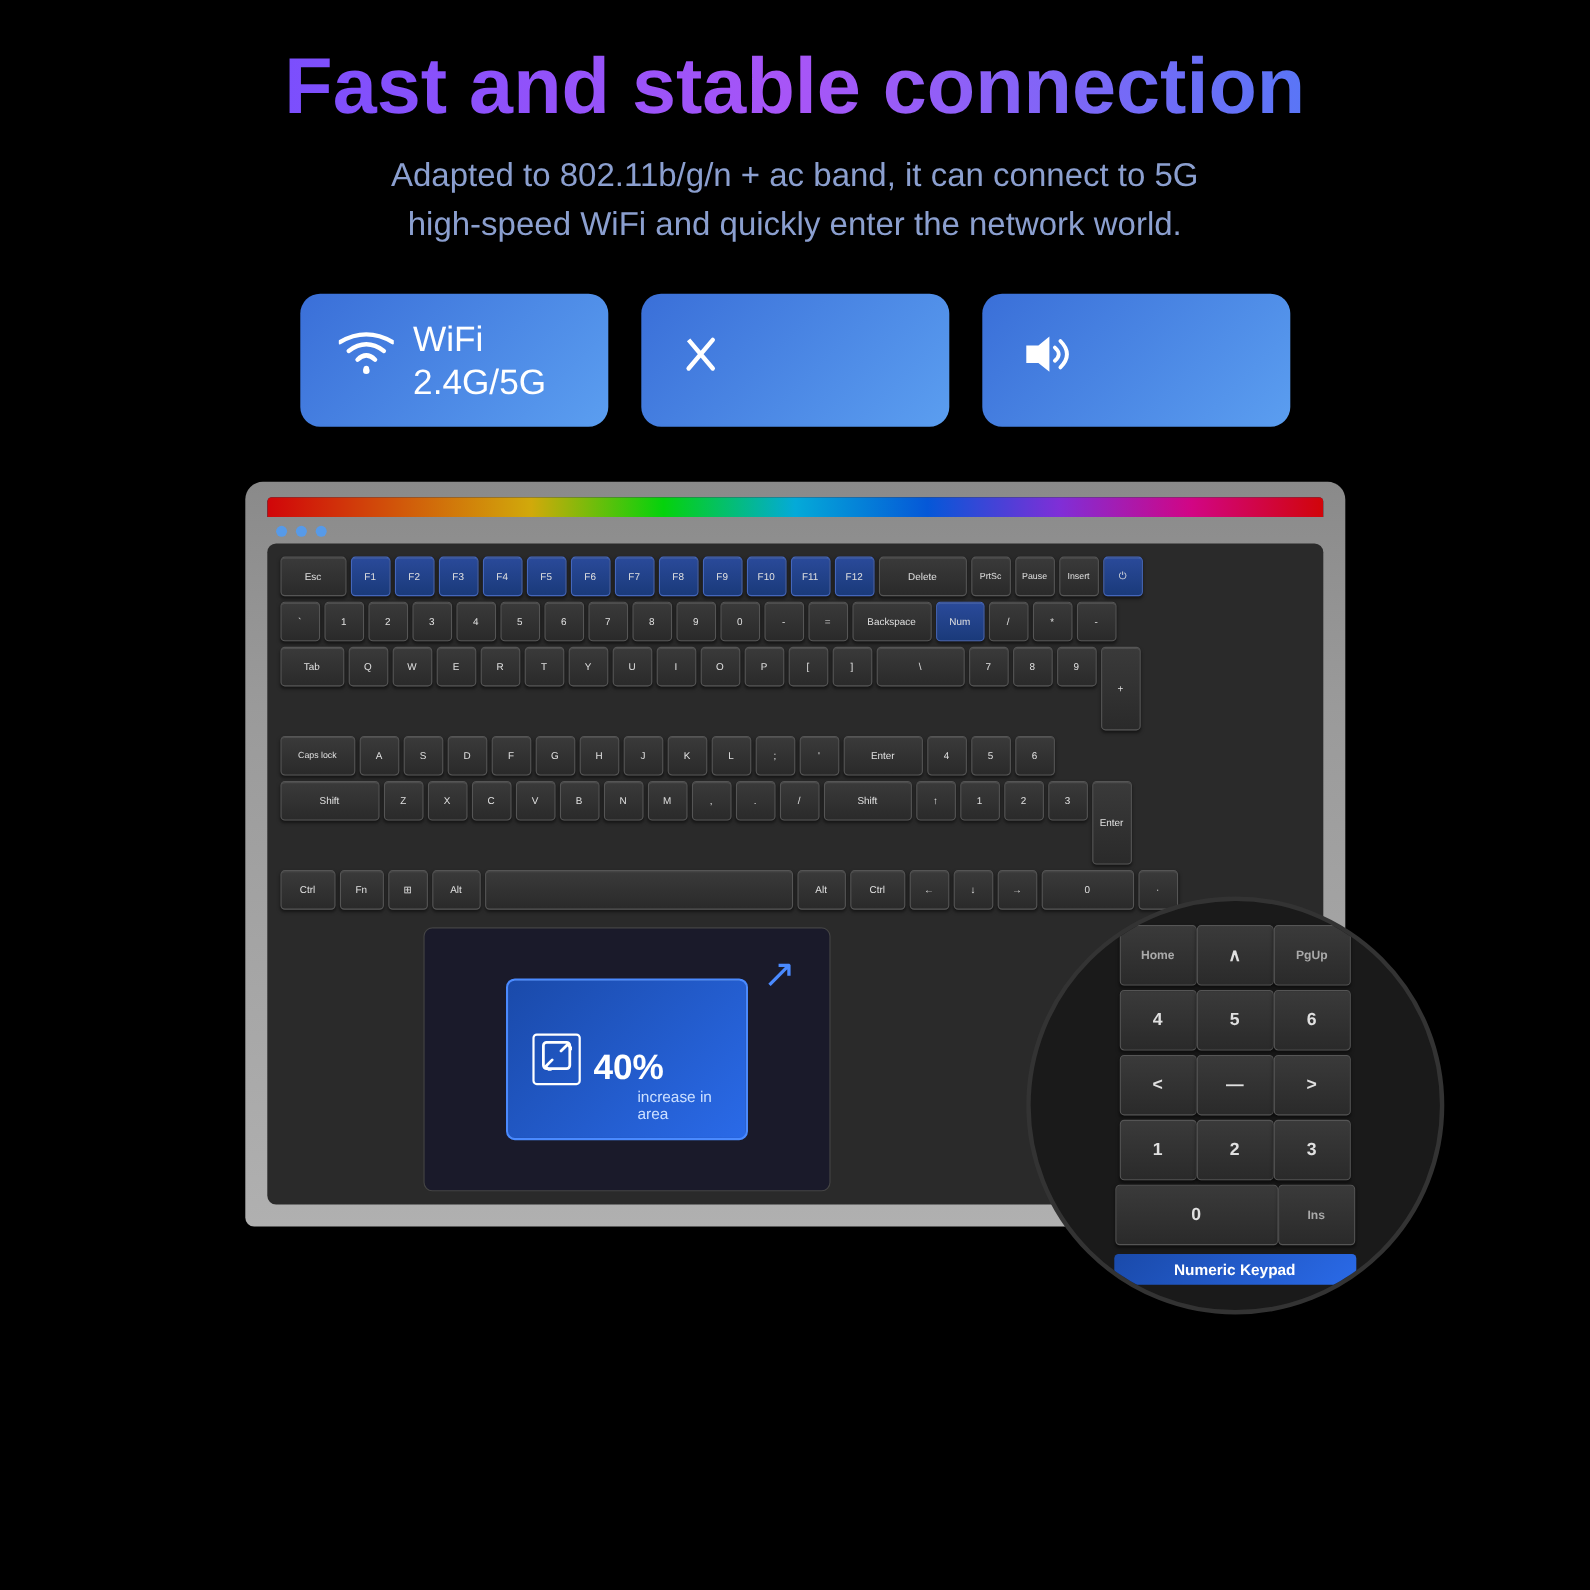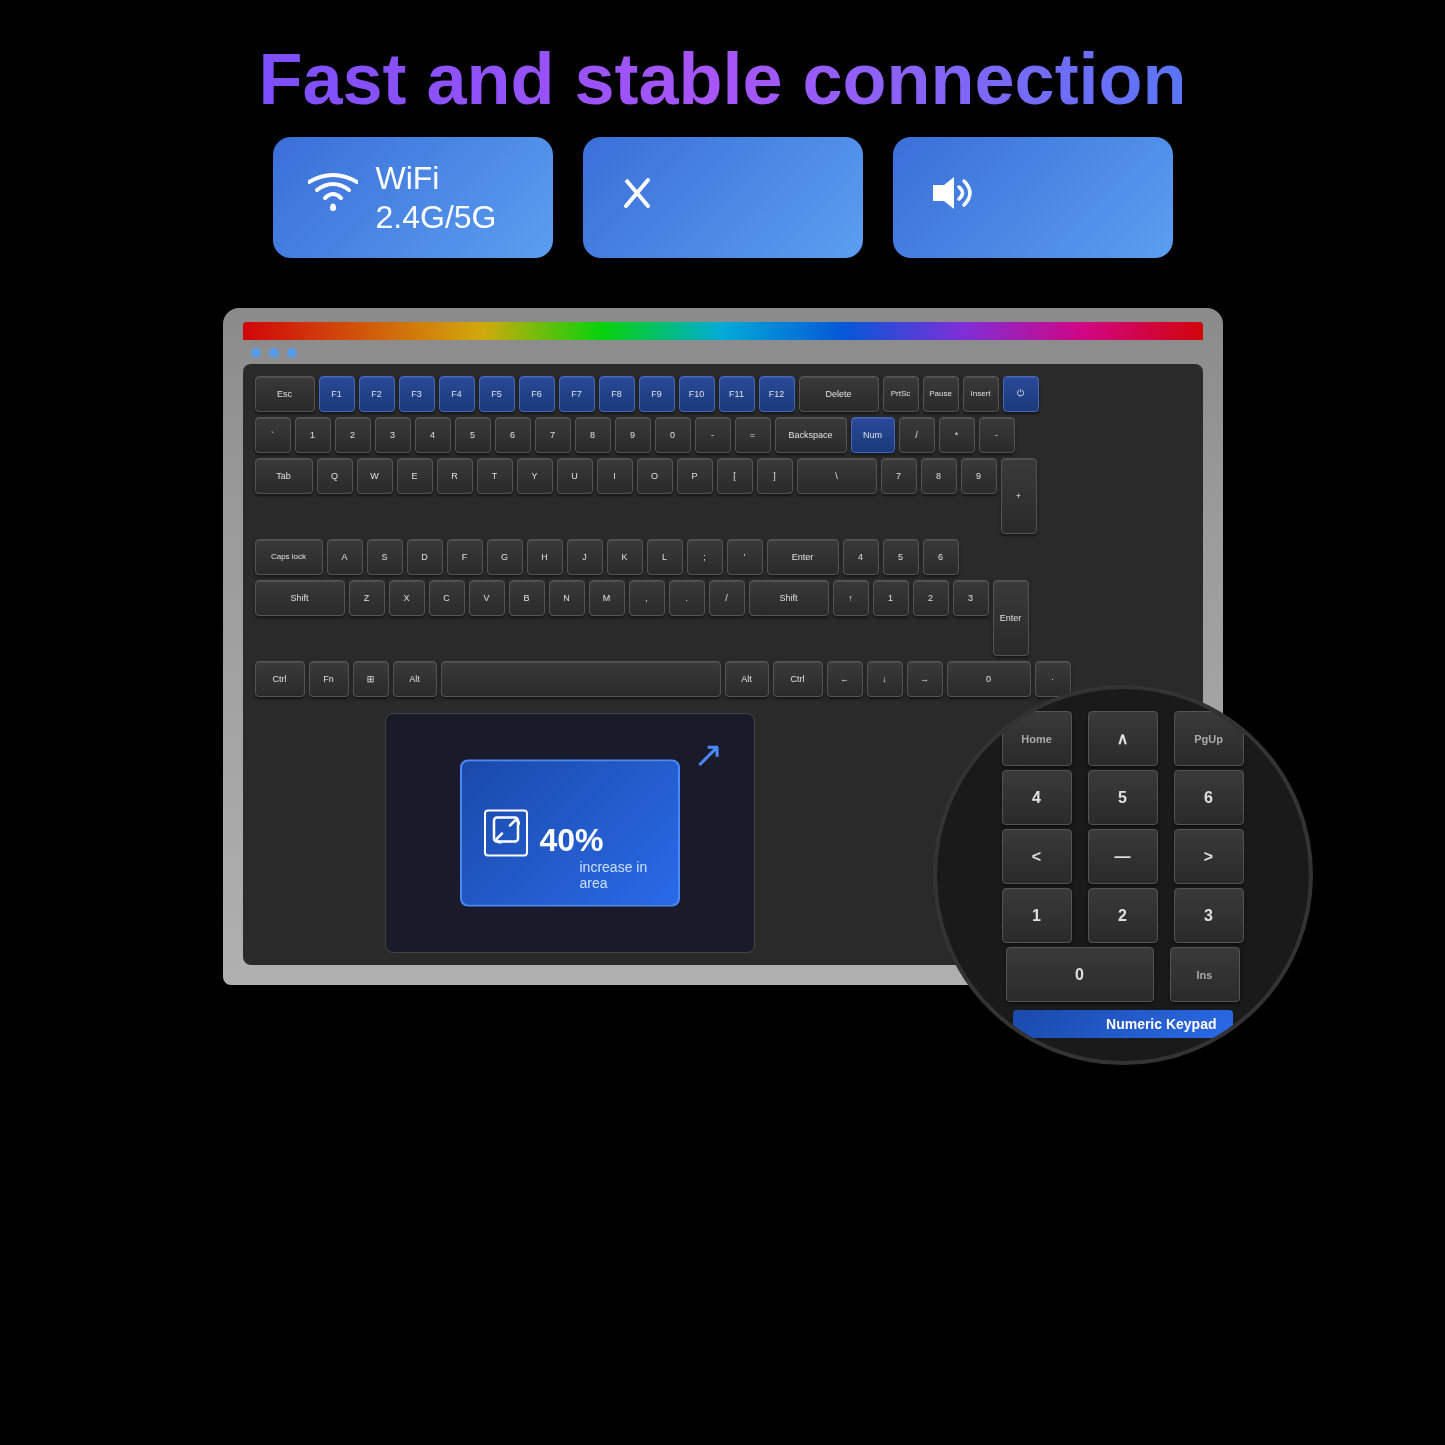--- a/index.html
+++ b/index.html
@@ -247,21 +247,21 @@
 
     .numpad-circle-inner {
       display: flex;
       flex-direction: column;
       gap: 4px;
       align-items: center;
     }
 
     .nc-row {
       display: flex;
-      gap: 16px;
+      gap: 0;
     }
 
     .nc-key {
       background: linear-gradient(180deg, #3a3a3a 0%, #2a2a2a 100%);
       border: 1px solid #555;
       border-radius: 4px;
       color: #e0e0e0;
       font-size: 16px;
       font-weight: 600;
       display: flex;
@@ -281,36 +281,40 @@
       color: #aaa;
     }
 
     .nc-badge-label {
       background: linear-gradient(135deg, #1a4aaa, #2a6ae8);
       color: white;
       font-size: 14px;
       font-weight: 700;
       padding: 6px 16px;
       border-radius: 4px;
-      text-align: right;
+      text-align: center;
       margin-top: 4px;
       width: 220px;
     }
 
     .laptop-relative-wrapper {
       position: relative;
       width: 1060px;
       margin: 0 auto;
     }
   </style>
 </head>
 <body>
 
 <div class="top-section">
   <h1 class="main-title">Fast and stable connection</h1>
+  <p class="subtitle">
+    <span>Adapted to 802.11b/g/n + ac band, it can connect to 5G</span><br>
+    <span>high-speed WiFi and quickly enter the network world.</span>
+  </p>
 
   <div class="feature-badges">
 
     <div class="badge">
       <div class="badge-icon">
         <svg width="50" height="42" viewBox="0 0 50 42" fill="none">
           <path d="M25 34 C25 34 25 34 25 34" stroke="white" stroke-width="5" stroke-linecap="round"></path>
           <path d="M17 26 Q25 18 33 26" stroke="white" stroke-width="4" fill="none" stroke-linecap="round"></path>
           <path d="M9 18 Q25 6 41 18" stroke="white" stroke-width="4" fill="none" stroke-linecap="round"></path>
           <path d="M1 10 Q25 -4 49 10" stroke="white" stroke-width="4" fill="none" stroke-linecap="round"></path>

